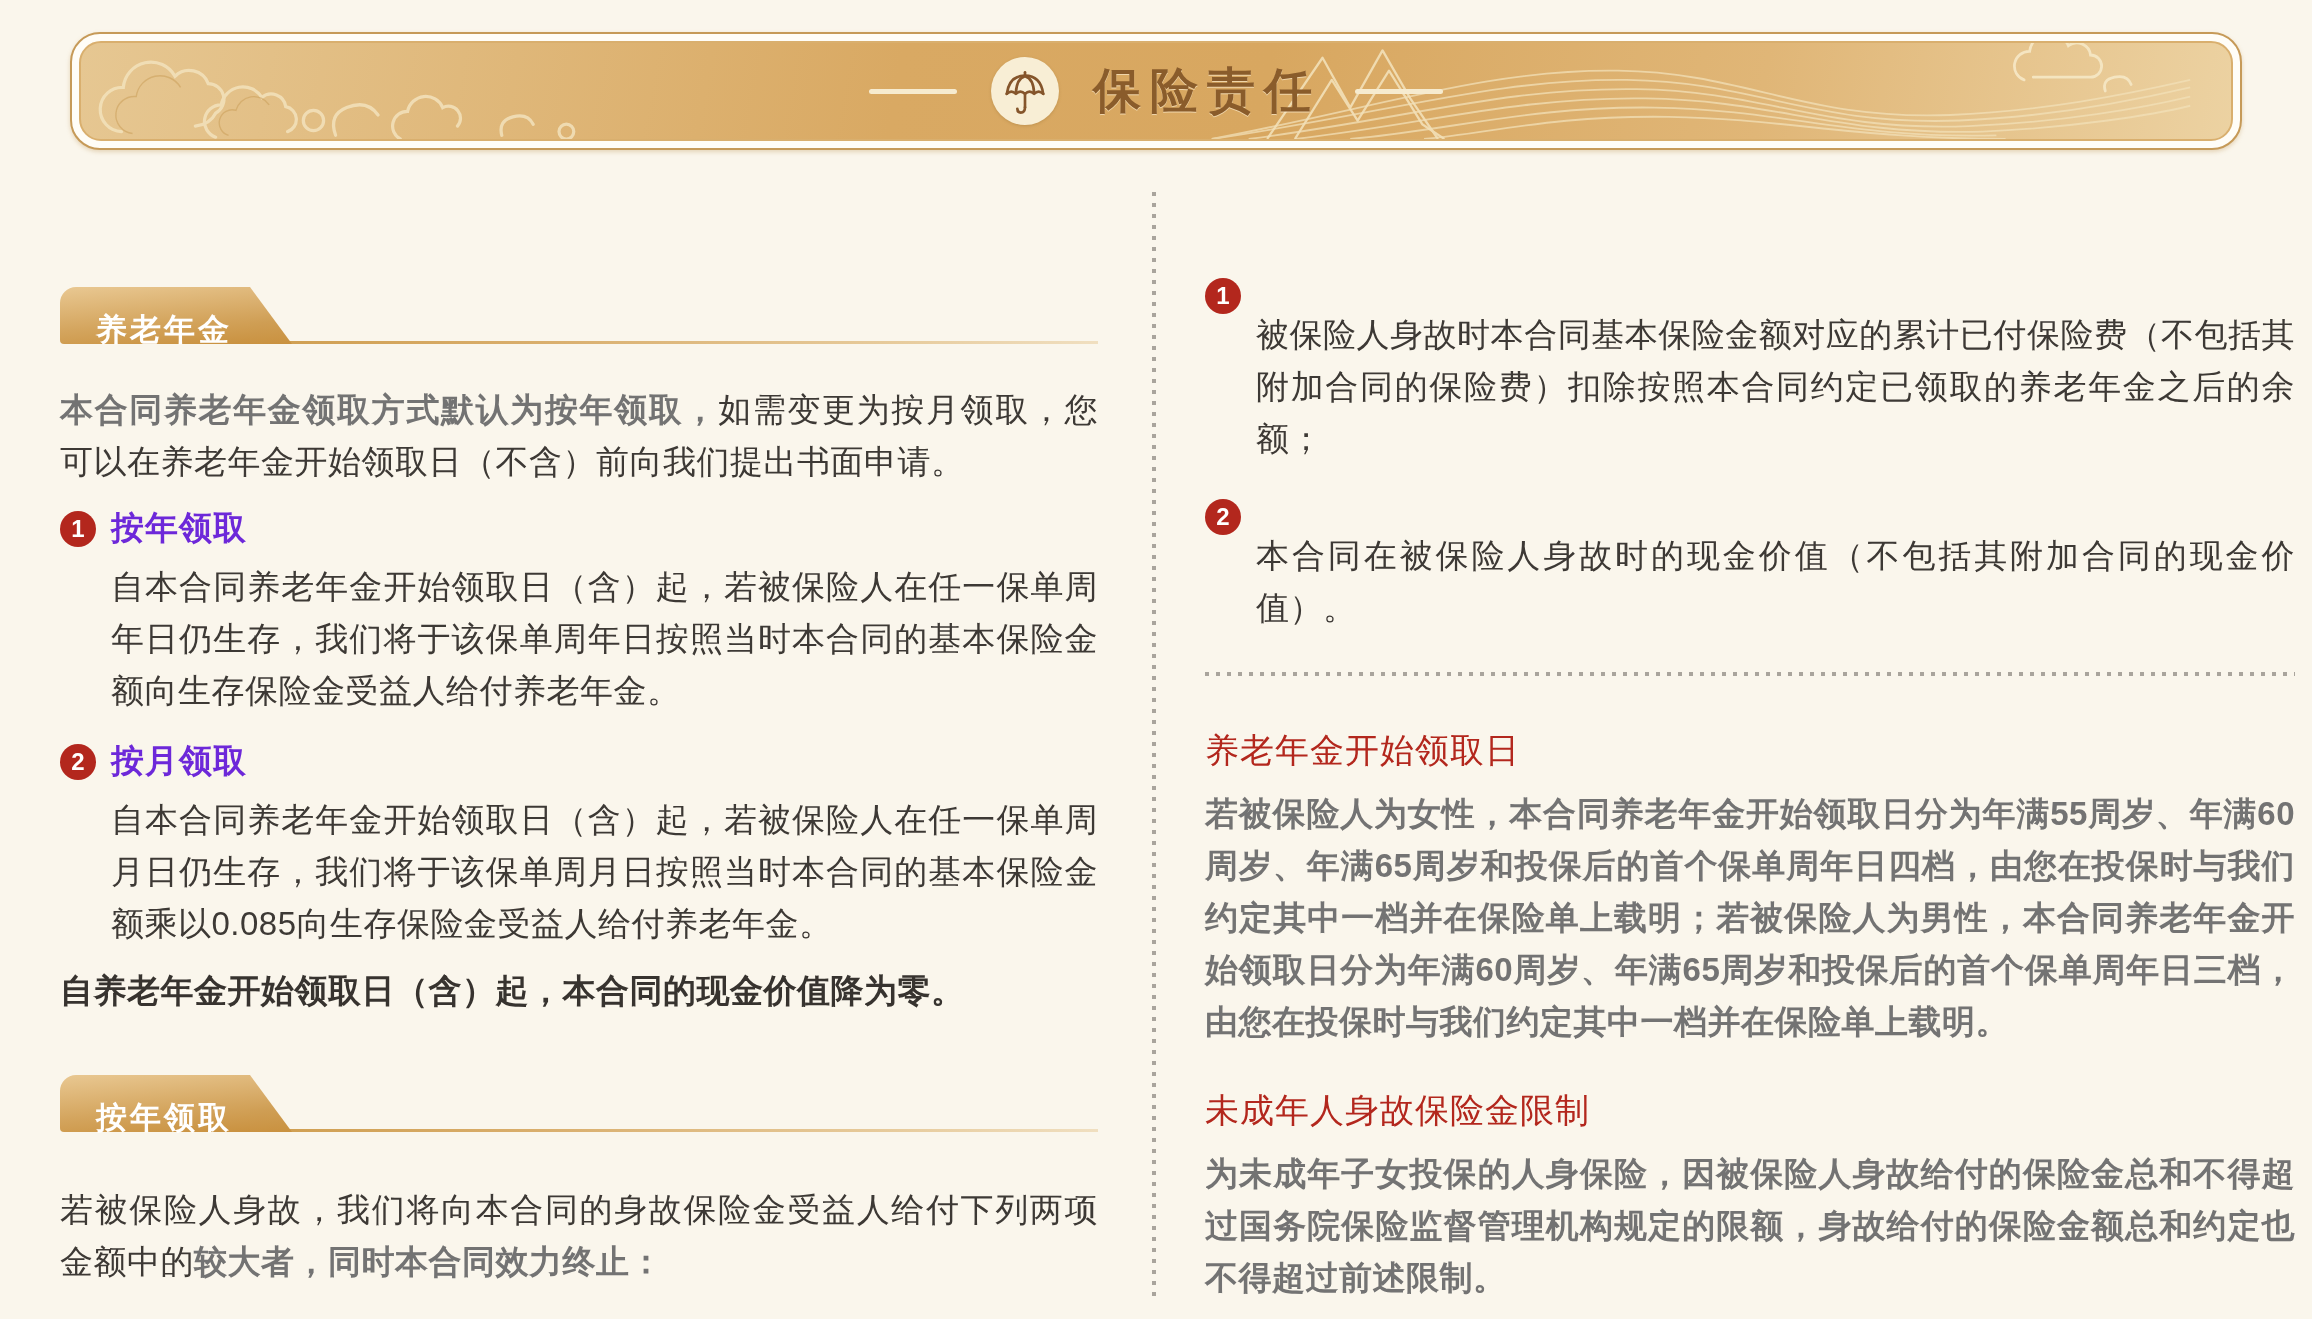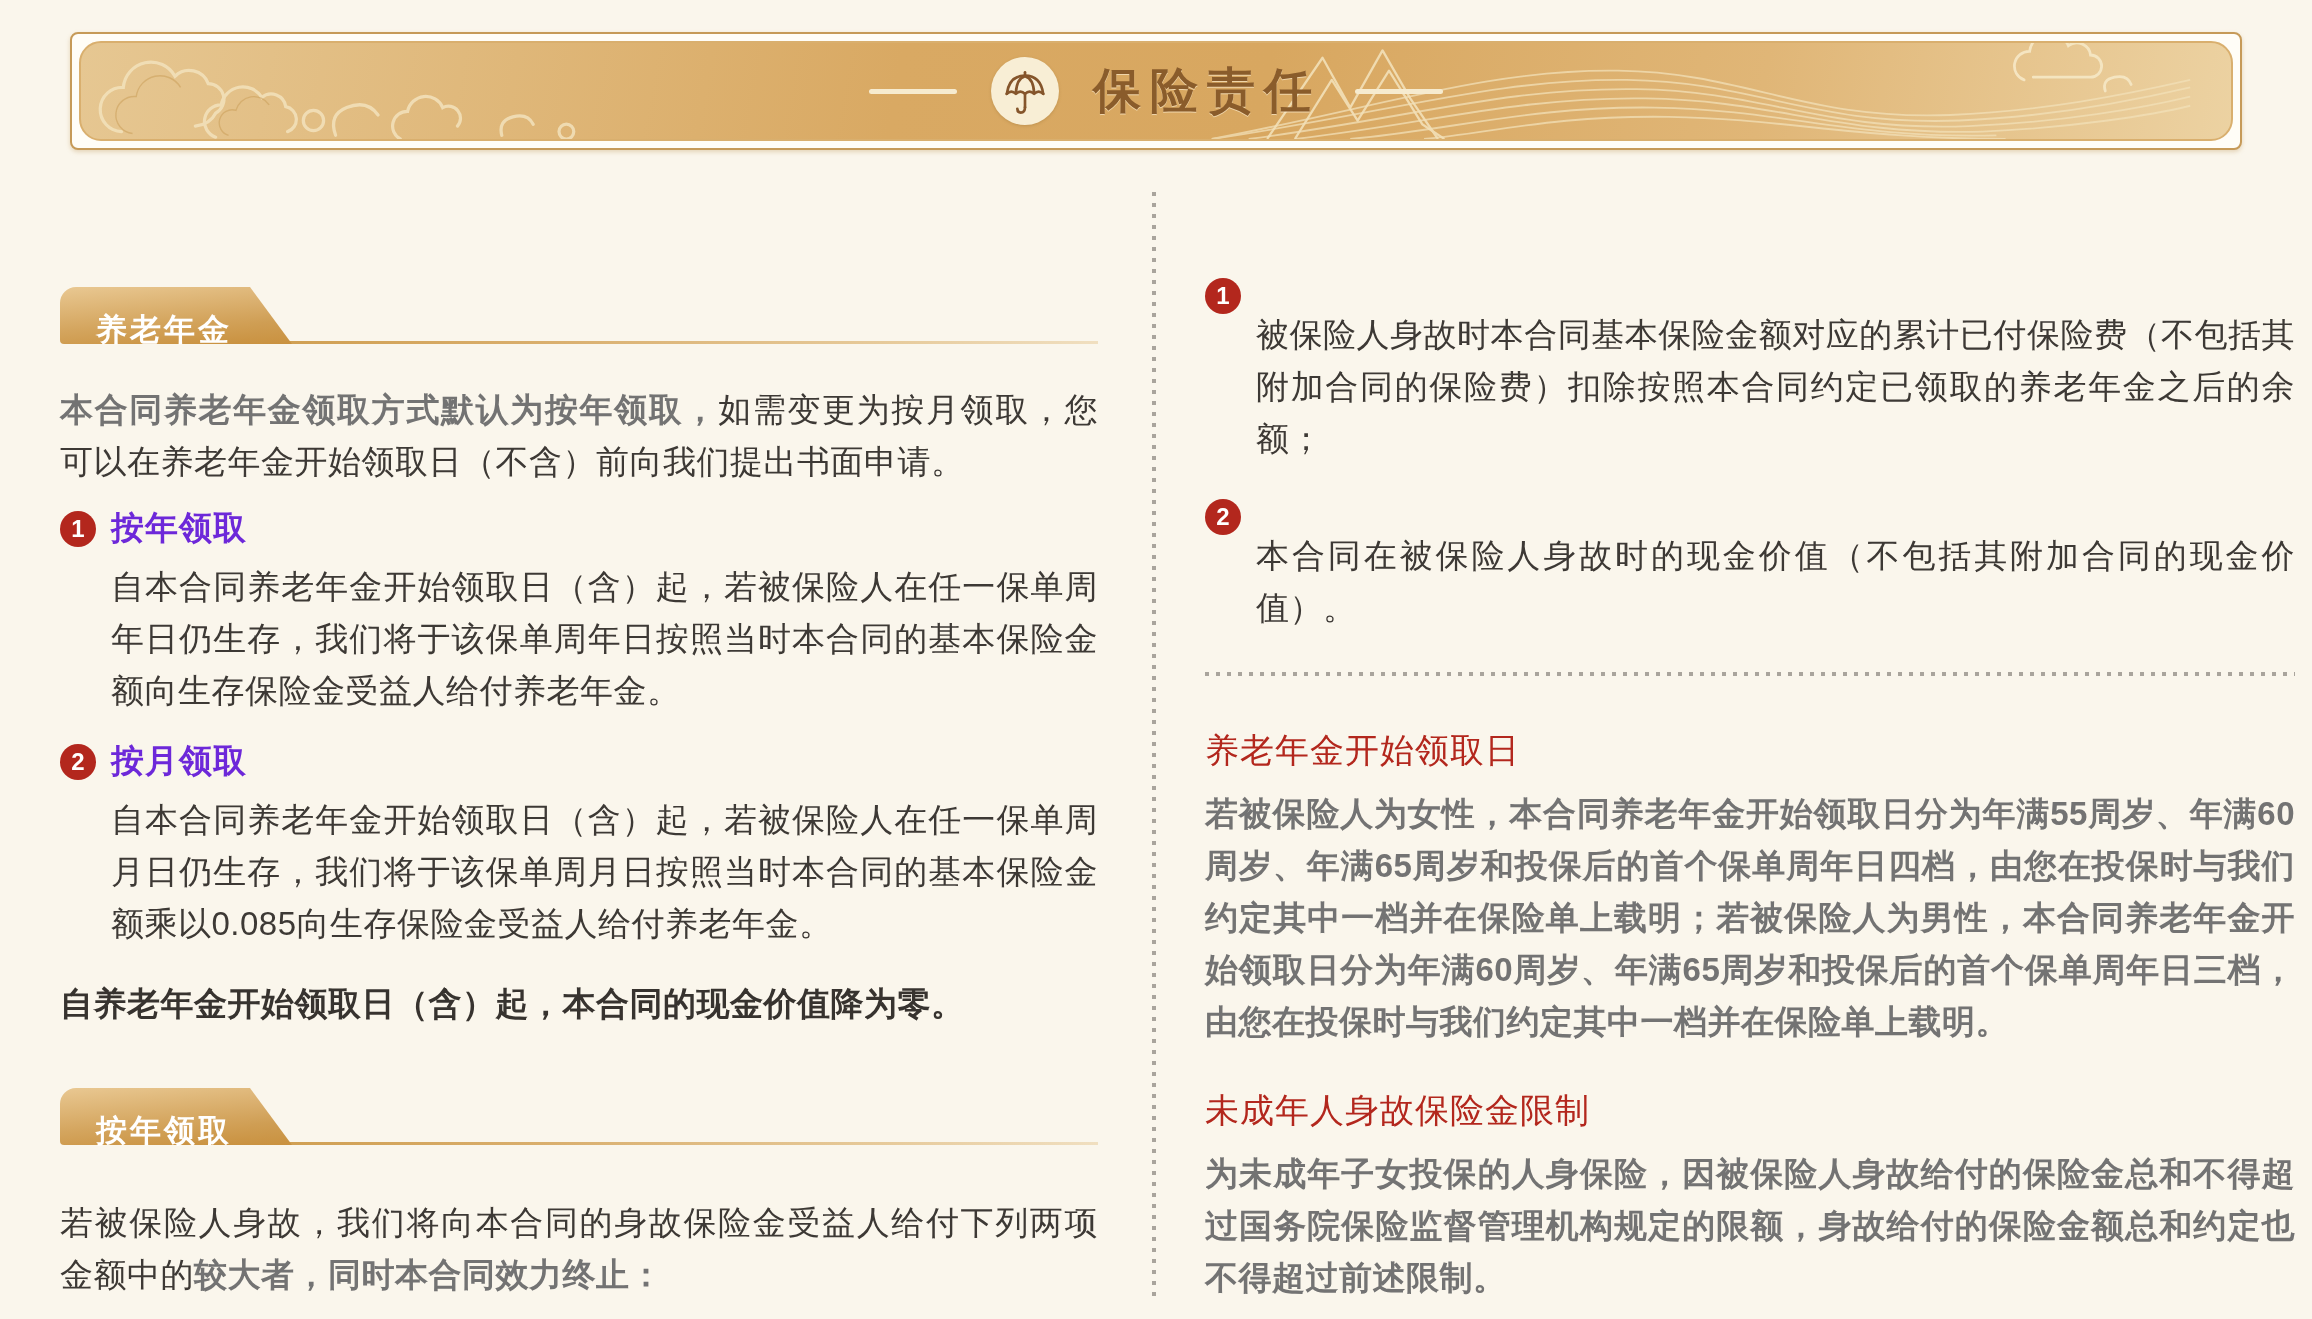--- a/index.html
+++ b/index.html
@@ -11,21 +11,21 @@
     color: #3D3935;
     overflow: hidden;
   }
 
   
   .banner {
     position: absolute;
     left: 70px; top: 32px;
     width: 2172px; height: 118px;
     border: 2px solid #C69A58;
-    border-radius: 8px;
+    border-radius: 30px;
     background: #FFFDF7;
     padding: 7px;
     box-shadow: 0 2px 4px rgba(190,150,85,.35);
   }
   .banner-inner {
     position: relative;
     width: 100%; height: 100%;
     border-radius: 22px;
     border: 2px solid #D9AF6E;
     background: linear-gradient(100deg, #E6C792 0%, #D9A963 38%, #D8A760 55%, #E0B677 78%, #ECD2A2 100%);
@@ -106,21 +106,21 @@
   .body-item .num-circle { margin-top: 8px; }
   .body-item .para { flex: 1 1 auto; margin-top: 39px; }
 
   .indent { padding-left: 51px; }
 
   
   .col-left .intro        { margin-top: 0; }
   .col-left .item-head-1  { margin-top: 18px; }
   .col-left .item-body    { margin-top: 10px; }
   .col-left .item-head-2  { margin-top: 22px; }
-  .col-left .zero-note    { margin-top: 28px; font-weight: 700; color: #37332F; }
+  .col-left .zero-note    { margin-top: 15px; font-weight: 700; color: #37332F; }
   .col-left .badge-row-2  { margin-top: 58px; margin-bottom: 52px; }
 
   
   .col-right .item-2   { margin-top: 26px; }
   .h-divider {
     margin-top: 38px; height: 4px; width: 100%;
     background: repeating-linear-gradient(to right, #A9A49C 0 4px, transparent 4px 11px);
   }
   .red-heading {
     margin-top: 52px;

